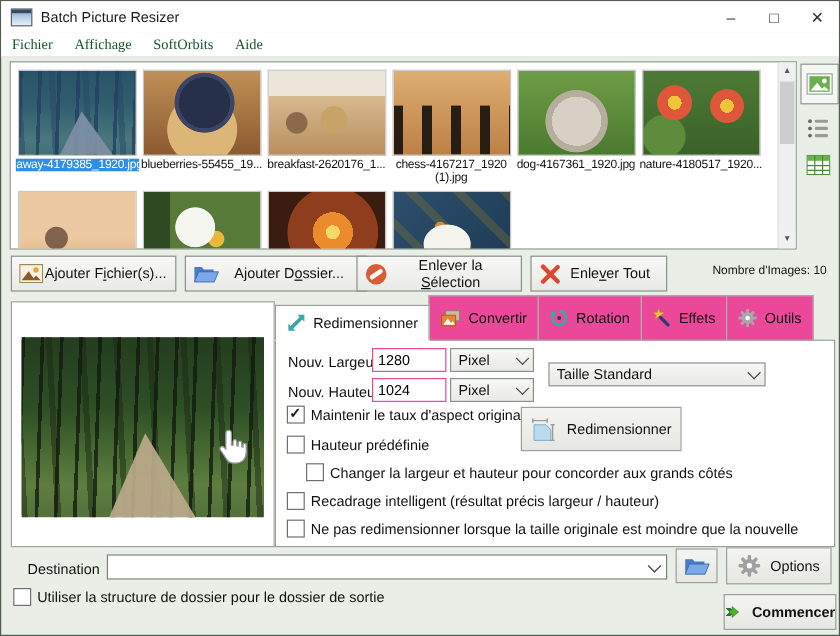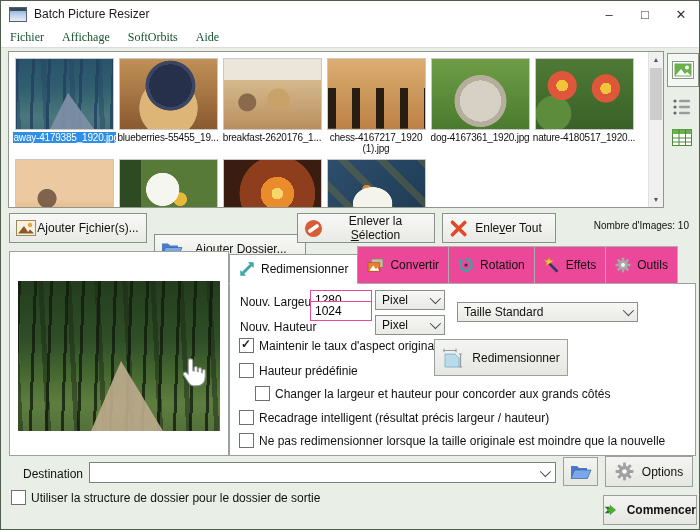--- a/index.html
+++ b/index.html
@@ -217,21 +217,21 @@
   </div>
 
   <div class="btn" style="left:8px;width:138px;">
     <svg width="20" height="16" viewBox="0 0 20 16">
       <rect x="0.5" y="0.5" width="19" height="15" fill="#f8f0e0" stroke="#9a8a5a"></rect>
       <circle cx="14" cy="5" r="2.2" fill="#e8a43a"></circle>
       <path d="M2 13.5 L8 6 L12 12 L14 9.5 L18 13.5 Z" fill="#8a5a2a"></path>
     </svg>
     <span class="lbl"><span>Ajouter F</span><span class="mn">i</span><span>chier(s)...</span></span>
   </div>
-  <div class="btn" style="left:153px;width:152px;margin-top:21px;">
+  <div class="btn" style="left:153px;width:152px;">
     <svg width="22" height="16" viewBox="0 0 22 16">
       <path d="M1 15 V2.5 h6 l2 2 h8 v3 H5 Z" fill="#4a7ac8"></path>
       <path d="M1 15 L4.5 6.5 h16.5 L17.5 15 Z" fill="#7aa8e8" stroke="#3a62a8" stroke-width="0.7"></path>
     </svg>
     <span class="lbl"><span>Ajouter D</span><span class="mn">o</span><span>ssier...</span></span>
   </div>
   <div class="btn" style="left:296px;width:138px;">
     <svg width="19" height="19" viewBox="0 0 20 20">
       <circle cx="10" cy="10" r="9" fill="#d85c35"></circle>
       <rect x="3.5" y="8" width="13" height="4" rx="2" fill="#fff" transform="rotate(-35 10 10)"></rect>
@@ -304,21 +304,21 @@
   </div>
 
   <div class="panel">
     <div class="flabel" style="left:10px;top:11px;">Nouv. Largeur</div>
     <input class="tinput" style="left: 80px; top: 6px;" value="1280">
     <div class="combo" style="left:145px;top:6px;width:70px;">
       <span>Pixel</span>
       <span class="chev"></span>
     </div>
     <div class="flabel" style="left:10px;top:36px;">Nouv. Hauteur</div>
-    <input class="tinput" style="left: 80px; top: 17px;" value="1024">
+    <input class="tinput" style="left: 80px; top: 31px;" value="1024">
     <div class="combo" style="left:145px;top:31px;width:70px;">
       <span>Pixel</span>
       <span class="chev"></span>
     </div>
     <div class="combo" style="left:227px;top:18px;width:181px;">
       <span>Taille Standard</span>
       <span class="chev"></span>
     </div>
 
     <label class="cbrow" style="left:9px;top:54px;">

